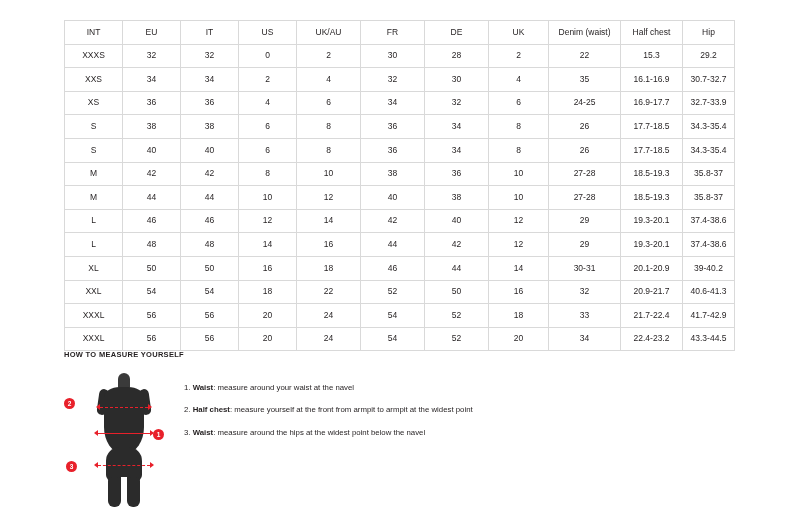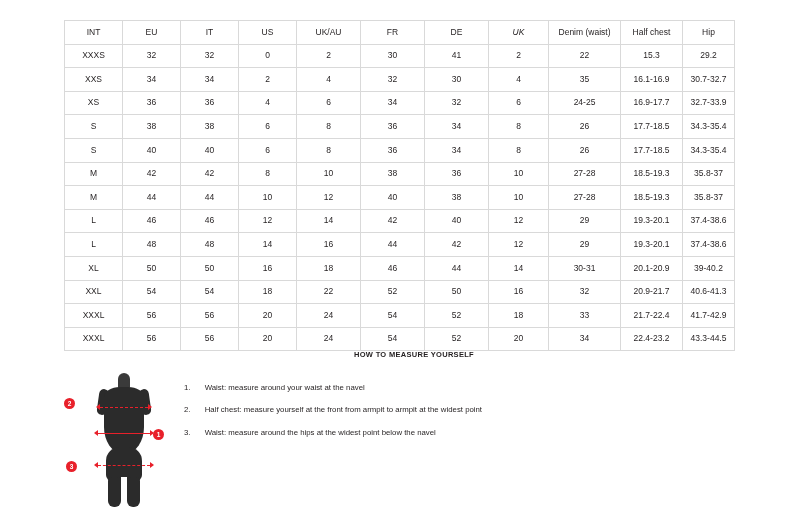--- a/index.html
+++ b/index.html
@@ -48,39 +48,38 @@
     font-weight: normal;
   }
   
   .c0 { width: 58px; }
   .c1 { width: 58px; }
   .c2 { width: 58px; }
   .c3 { width: 58px; }
   .c4 { width: 64px; }
   .c5 { width: 64px; }
   .c6 { width: 64px; margin-left: 32px; }
-  .c7 { width: 60px; font-style: italic; }
+  .c7 { width: 60px; }
   .c8 { width: 72px; }
   .c9 { width: 62px; }
   .c10 { width: 52px; }
 
   
   .howto {
     position: absolute;
     left: 64px;
     top: 350px;
     width: 700px;
   }
   .howto-title {
     font-size: 7.5px;
     font-weight: bold;
     letter-spacing: 0.3px;
     color: #231f20;
     margin-bottom: 10px;
-    text-align: center;
   }
   .howto-body {
     position: relative;
     display: flex;
     align-items: flex-start;
   }
   .figure-col {
     position: relative;
     width: 120px;
     height: 140px;
@@ -89,21 +88,21 @@
   .steps-col {
     padding-top: 14px;
     flex: 1 1 auto;
   }
   .step {
     font-size: 7.8px;
     color: #231f20;
     margin-bottom: 13px;
     line-height: 1.2;
   }
-  .step b { font-weight: normal; margin-left: 12px; }
+  .step b { font-weight: bold; }
 
   
   .manne {
     position: absolute;
     left: 28px;
     top: 4px;
     width: 64px;
     height: 136px;
   }
   .torso {
@@ -226,21 +225,21 @@
         </tr>
       </thead>
       <tbody>
         <tr>
           <td>XXXS</td>
           <td>32</td>
           <td>32</td>
           <td>0</td>
           <td>2</td>
           <td>30</td>
-          <td>41</td>
+          <td>28</td>
           <td>2</td>
           <td>22</td>
           <td>15.3</td>
           <td>29.2</td>
         </tr>
         <tr>
           <td>XXS</td>
           <td>34</td>
           <td>34</td>
           <td>2</td>

